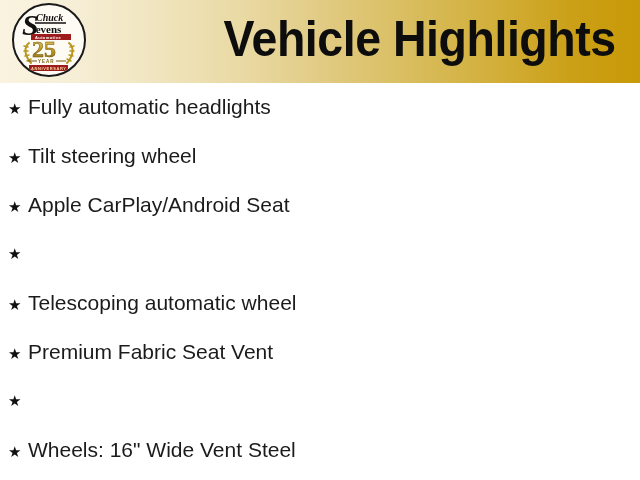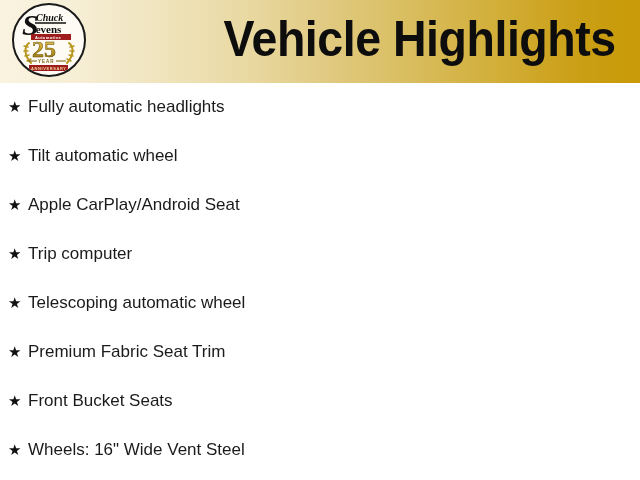--- a/index.html
+++ b/index.html
@@ -98,21 +98,21 @@
   }
   .feature-bullet {
     width: 20px;
     flex: 0 0 20px;
     font-size: 15px;
     line-height: 20px;
     color: #111111;
     text-align: left;
   }
   .feature-label {
-    font-size: 17px;
+    font-size: 21px;
     line-height: 20px;
     color: #1b1b1b;
     font-weight: 400;
   }
 </style>
 </head>
 <body>
 
 <div id="slide">
 
@@ -160,41 +160,39 @@
     <div class="header-title">Vehicle Highlights</div>
   </div>
 
   <ul class="features">
     <li class="feature-item" style="top:14px;">
       <span class="feature-bullet">★</span>
       <span class="feature-label">Fully automatic headlights</span>
     </li>
     <li class="feature-item" style="top:63px;">
       <span class="feature-bullet">★</span>
-      <span class="feature-label">Tilt automatic wheel</span>
+      <span class="feature-label">Tilt steering wheel</span>
     </li>
     <li class="feature-item" style="top:112px;">
       <span class="feature-bullet">★</span>
       <span class="feature-label">Apple CarPlay/Android Seat</span>
     </li>
     <li class="feature-item" style="top:161px;">
       <span class="feature-bullet">★</span>
-      <span class="feature-label">Trip computer</span>
     </li>
     <li class="feature-item" style="top:210px;">
       <span class="feature-bullet">★</span>
       <span class="feature-label">Telescoping automatic wheel</span>
     </li>
     <li class="feature-item" style="top:259px;">
       <span class="feature-bullet">★</span>
-      <span class="feature-label">Premium Fabric Seat Trim</span>
+      <span class="feature-label">Premium Fabric Seat Vent</span>
     </li>
     <li class="feature-item" style="top:308px;">
       <span class="feature-bullet">★</span>
-      <span class="feature-label">Front Bucket Seats</span>
     </li>
     <li class="feature-item" style="top:357px;">
       <span class="feature-bullet">★</span>
       <span class="feature-label">Wheels: 16" Wide Vent Steel</span>
     </li>
   </ul>
 
 </div>
 
 </body></html>

